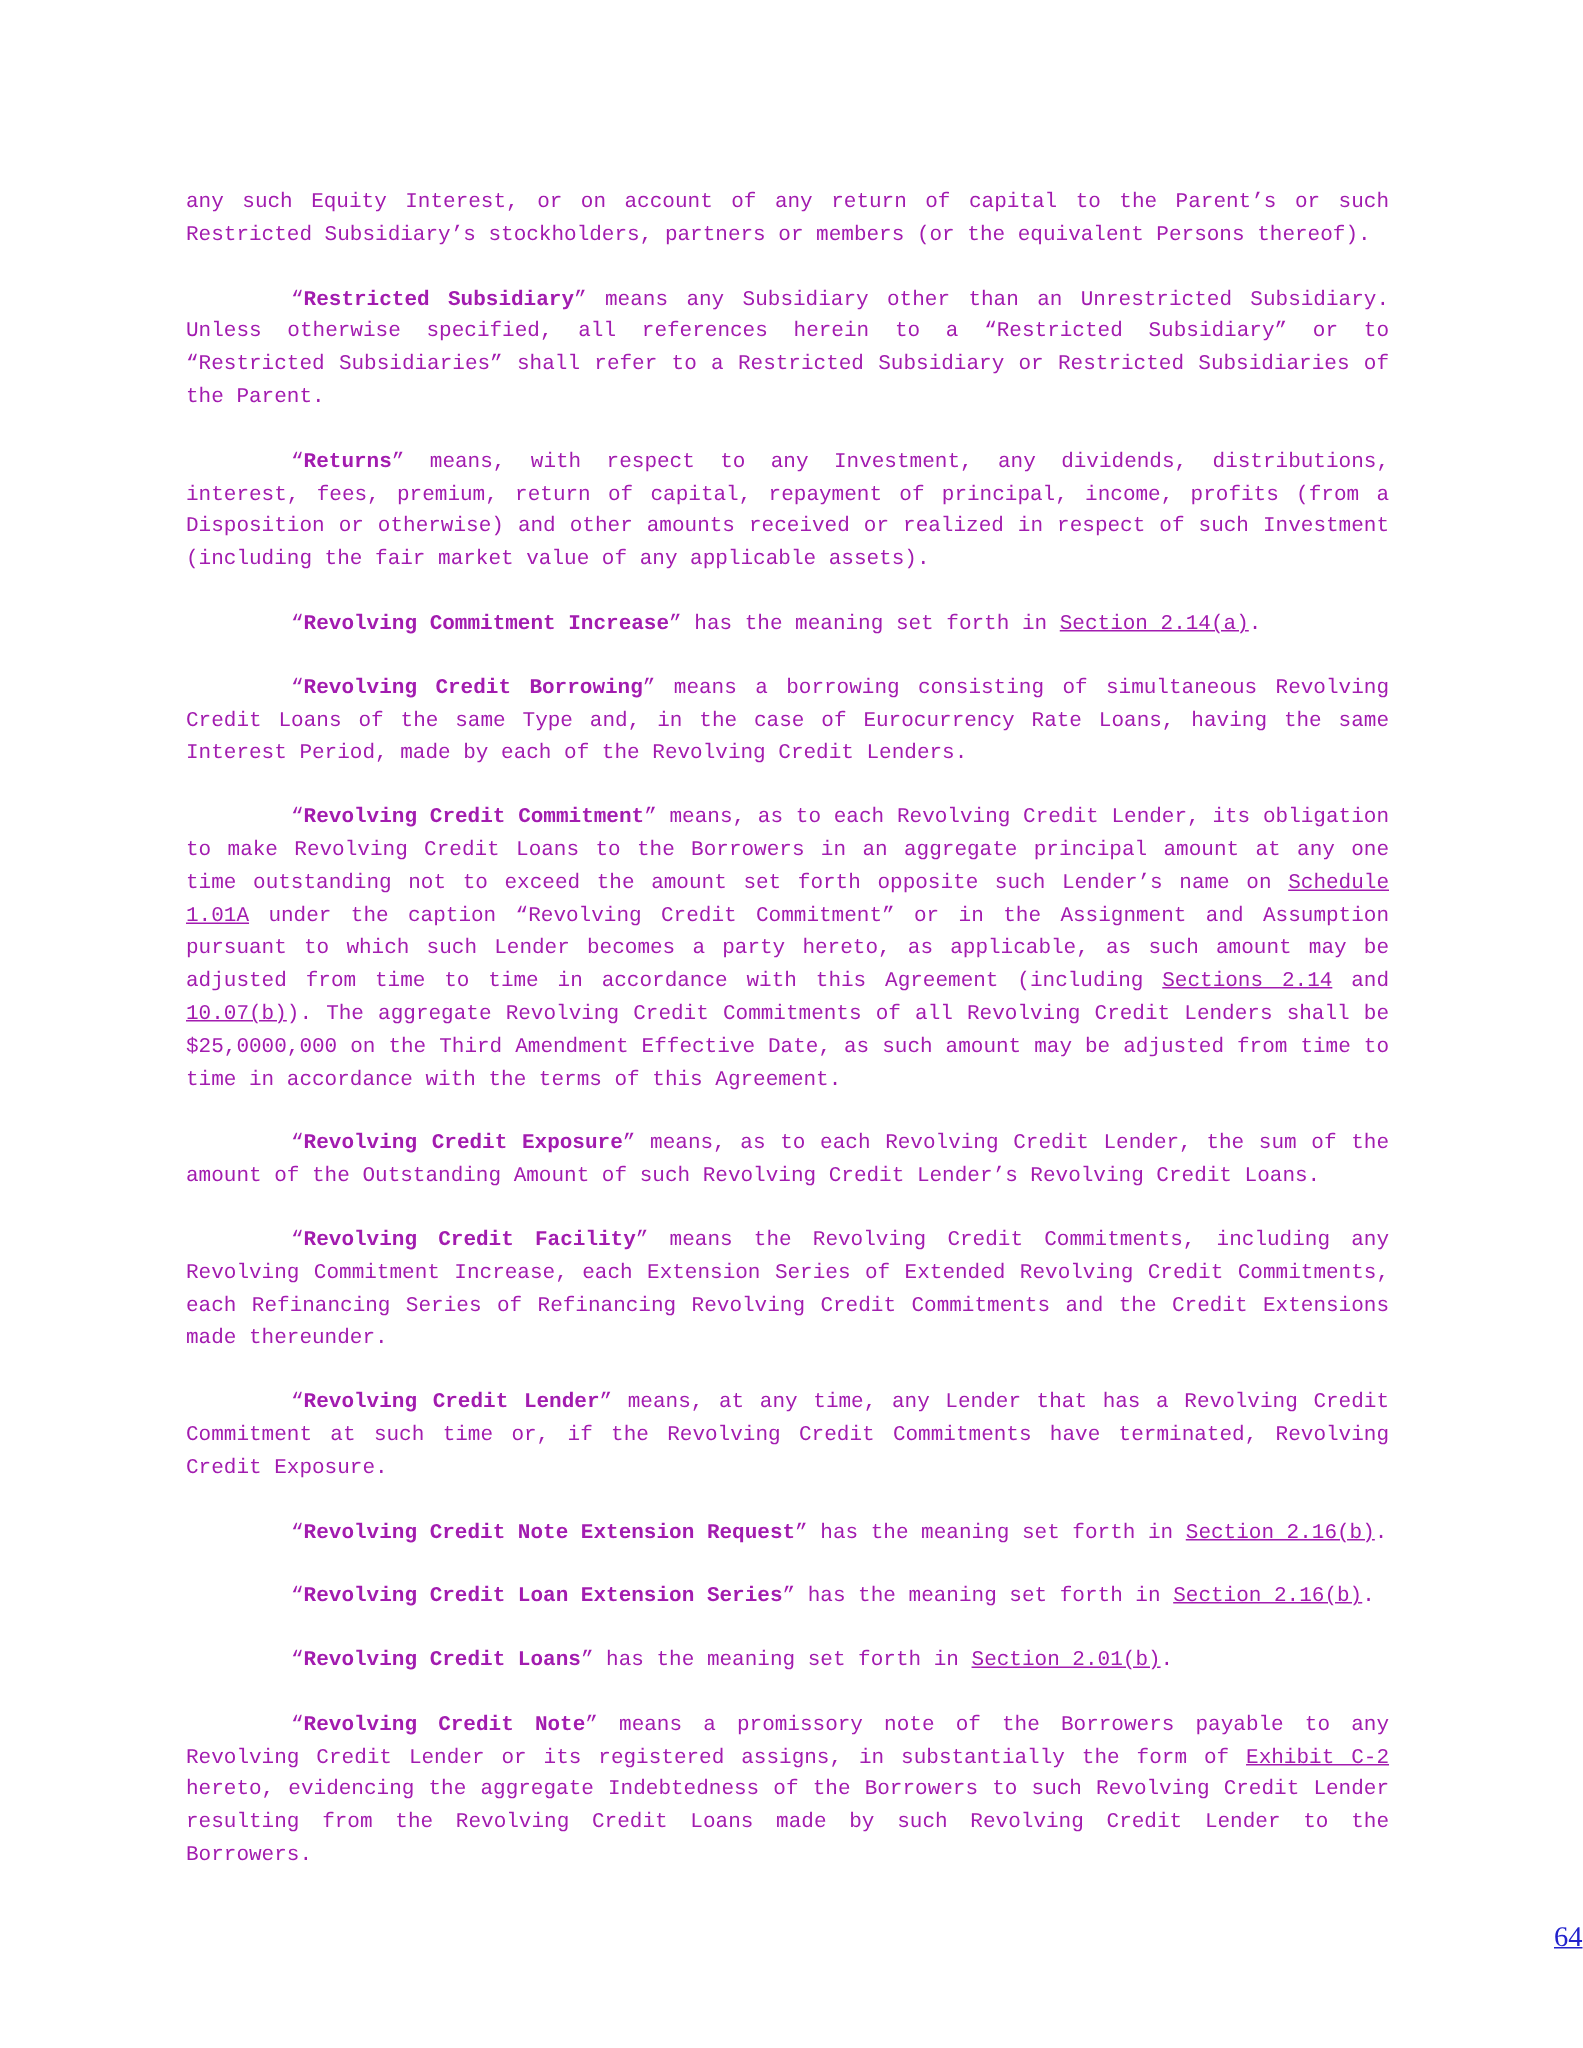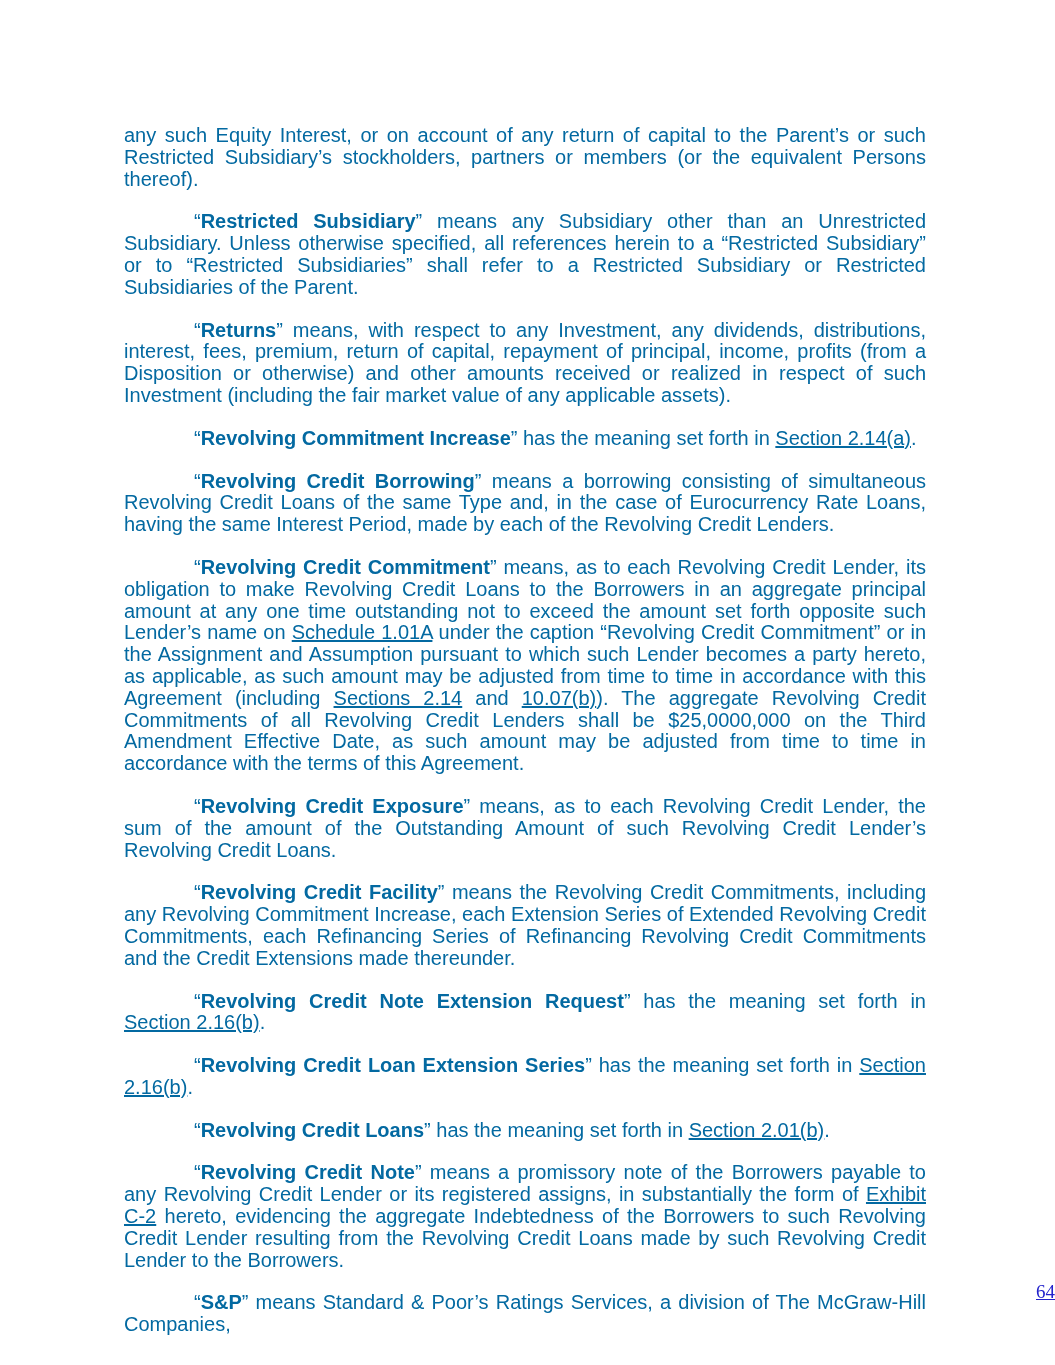--- a/index.html
+++ b/index.html
@@ -2,24 +2,24 @@
 <html><head>
   <meta charset="utf-8">
   <style>
     html, body { margin: 0; padding: 0; background: #ffffff; }
     body { width: 1055px; height: 1365px; position: relative; overflow: hidden; }
     .page {
       position: absolute;
       left: 124px;
       top: 125px;
       width: 802px;
-      font-family: Liberation Sans, sans-serif;
-      font-size: 20px;
+      font-family: Liberation Mono, monospace;
+      font-size: 14px;
       line-height: 21.8px;
-      color: #0369a1;
+      color: #a21caf;
     }
     .para {
       margin: 0 0 21px 0;
       text-align: justify;
     }
     .para.first { text-indent: 0; }
     .para.indent { text-indent: 70px; }
     .term { font-weight: bold; }
     .ref { text-decoration: underline; }
     .page-number {
@@ -40,23 +40,23 @@
 <div class="page">
   <p class="para first">any such Equity Interest, or on account of any return of capital to the Parent’s or such Restricted Subsidiary’s stockholders, partners or members (or the equivalent Persons thereof).</p>
   <div id="definitions">
       <p class="para indent"><span>“</span><span class="term">Restricted Subsidiary</span><span>” means any Subsidiary other than an Unrestricted Subsidiary.  Unless otherwise specified, all references herein to a “Restricted Subsidiary” or to “Restricted Subsidiaries” shall refer to a Restricted Subsidiary or Restricted Subsidiaries of the Parent.</span></p>
       <p class="para indent"><span>“</span><span class="term">Returns</span><span>” means, with respect to any Investment, any dividends, distributions, interest, fees, premium, return of capital, repayment of principal, income, profits (from a Disposition or otherwise) and other amounts received or realized in respect of such Investment (including the fair market value of any applicable assets).</span></p>
       <p class="para indent"><span>“</span><span class="term">Revolving Commitment Increase</span><span>” has the meaning set forth in </span><span class="ref">Section 2.14(a)</span><span>.</span></p>
       <p class="para indent"><span>“</span><span class="term">Revolving Credit Borrowing</span><span>” means a borrowing consisting of simultaneous Revolving Credit Loans of the same Type and, in the case of Eurocurrency Rate Loans, having the same Interest Period, made by each of the Revolving Credit Lenders.</span></p>
       <p class="para indent"><span>“</span><span class="term">Revolving Credit Commitment</span><span>” means, as to each Revolving Credit Lender, its obligation to make Revolving Credit Loans to the Borrowers in an aggregate principal amount at any one time outstanding not to exceed the amount set forth opposite such Lender’s name on </span><span class="ref">Schedule 1.01A</span><span> under the caption “Revolving Credit Commitment” or in the Assignment and Assumption pursuant to which such Lender becomes a party hereto, as applicable, as such amount may be adjusted from time to time in accordance with this Agreement (including </span><span class="ref">Sections 2.14</span><span> and </span><span class="ref">10.07(b)</span><span>).  The aggregate Revolving Credit Commitments of all Revolving Credit Lenders shall be $25,0000,000 on the Third Amendment Effective Date, as such amount may be adjusted from time to time in accordance with the terms of this Agreement.</span></p>
       <p class="para indent"><span>“</span><span class="term">Revolving Credit Exposure</span><span>” means, as to each Revolving Credit Lender, the sum of the amount of the Outstanding Amount of such Revolving Credit Lender’s Revolving Credit Loans.</span></p>
       <p class="para indent"><span>“</span><span class="term">Revolving Credit Facility</span><span>” means the Revolving Credit Commitments, including any Revolving Commitment Increase, each Extension Series of Extended Revolving Credit Commitments, each Refinancing Series of Refinancing Revolving Credit Commitments and the Credit Extensions made thereunder.</span></p>
+      <p class="para indent"><span>“</span><span class="term">Revolving Credit Lender</span><span>” means, at any time, any Lender that has a Revolving Credit Commitment at such time or, if the Revolving Credit Commitments have terminated, Revolving Credit Exposure.</span></p>
       <p class="para indent"><span>“</span><span class="term">Revolving Credit Note Extension Request</span><span>” has the meaning set forth in </span><span class="ref">Section 2.16(b)</span><span>.</span></p>
       <p class="para indent"><span>“</span><span class="term">Revolving Credit Loan Extension Series</span><span>” has the meaning set forth in </span><span class="ref">Section 2.16(b)</span><span>.</span></p>
       <p class="para indent"><span>“</span><span class="term">Revolving Credit Loans</span><span>” has the meaning set forth in </span><span class="ref">Section 2.01(b)</span><span>.</span></p>
       <p class="para indent"><span>“</span><span class="term">Revolving Credit Note</span><span>” means a promissory note of the Borrowers payable to any Revolving Credit Lender or its registered assigns, in substantially the form of </span><span class="ref">Exhibit C-2</span><span> hereto, evidencing the aggregate Indebtedness of the Borrowers to such Revolving Credit Lender resulting from the Revolving Credit Loans made by such Revolving Credit Lender to the Borrowers.</span></p>
-      <p class="para indent"><span>“</span><span class="term">S&amp;P</span><span>” means Standard &amp; Poor’s Ratings Services, a division of The McGraw-Hill Companies,</span></p>
     </div>
 </div>
 
 <div class="page-number">
   <span>64</span>
 </div>
 
 </body></html>

